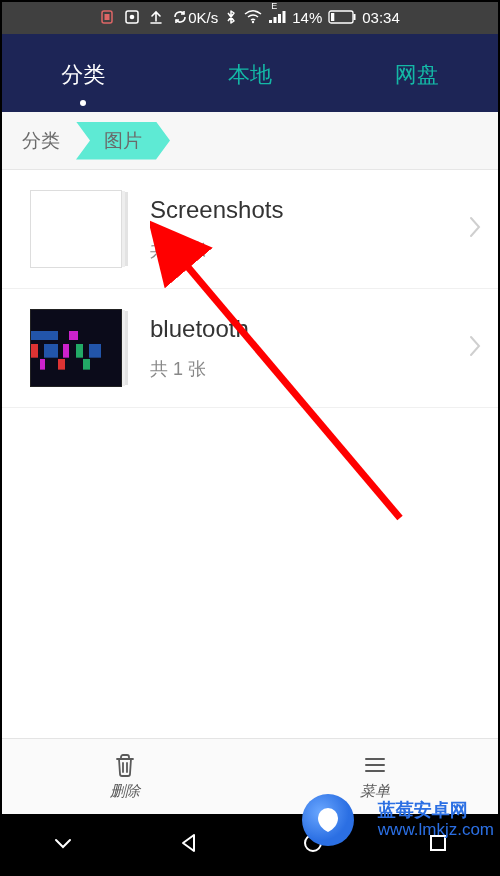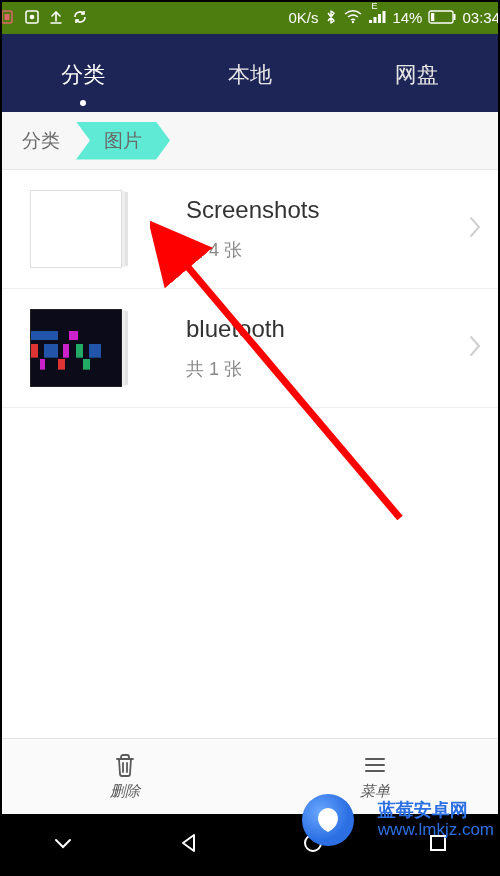--- a/index.html
+++ b/index.html
@@ -1,45 +1,45 @@
 <!DOCTYPE html>
 <html><head>
 <meta charset="utf-8">
 <style>
   * { box-sizing: border-box; margin: 0; padding: 0; font-family: -apple-system, "Helvetica Neue", Arial, sans-serif; }
   html, body { width: 500px; height: 876px; overflow: hidden; background: #fff; position: relative; }
 
   
   .status-bar {
     height: 34px;
-    background: #4d7c0f;
+    background: #404040;
     color: #fff;
     display: flex;
     align-items: center;
-    justify-content: space-between;
+    justify-content: center;
     padding: 0 0;
     font-size: 15px;
   }
   .status-left, .status-right { display: flex; align-items: center; gap: 8px; }
   .status-left svg, .status-right svg { display:block; }
   .status-right { gap: 6px; }
 
   
   .app-header {
     height: 78px;
     background: #1d2556;
     display: flex;
     align-items: center;
     justify-content: space-around;
     color: #d5d5e2;
     padding-top: 4px;
   }
   .tab {
     font-size: 22px;
-    color: #e5e5e5;
+    color: #14b8a6;
     padding: 8px 6px;
     position: relative;
   }
   .tab.active { color: #fff; }
   .tab.active::after {
     content: "";
     position: absolute;
     left: 50%; transform: translateX(-50%);
     bottom: -8px;
     width: 6px; height: 6px; border-radius: 50%;
@@ -60,21 +60,20 @@
   .crumb.first { clip-path: polygon(0 0, calc(100% - 14px) 0, 100% 50%, calc(100% - 14px) 100%, 0 100%); padding-right: 28px; border:none; background:#f7f7f7;}
   .crumb.second { clip-path: polygon(0 0, calc(100% - 14px) 0, 100% 50%, calc(100% - 14px) 100%, 0 100%, 14px 50%); padding-left: 28px; padding-right: 28px; margin-left:-12px; border:none; background:#5eead4;}
 
   
   .list { background: #fff; }
   .folder-item {
     display: flex; align-items: center;
     padding: 20px 18px 20px 30px;
     border-bottom: 1px solid #f0f0f0;
     position: relative;
-    gap: 36px;
   }
   .thumb {
     width: 92px; height: 78px;
     background: #fff;
     border: 1px solid #ddd;
     box-shadow: 4px 0 0 -1px #eee, 8px 0 0 -2px #e3e3e3;
     margin-right: 28px;
     flex-shrink: 0;
   }
   .thumb.dark { background:#0b0b1a; border-color:#222; position:relative; overflow:hidden;}

